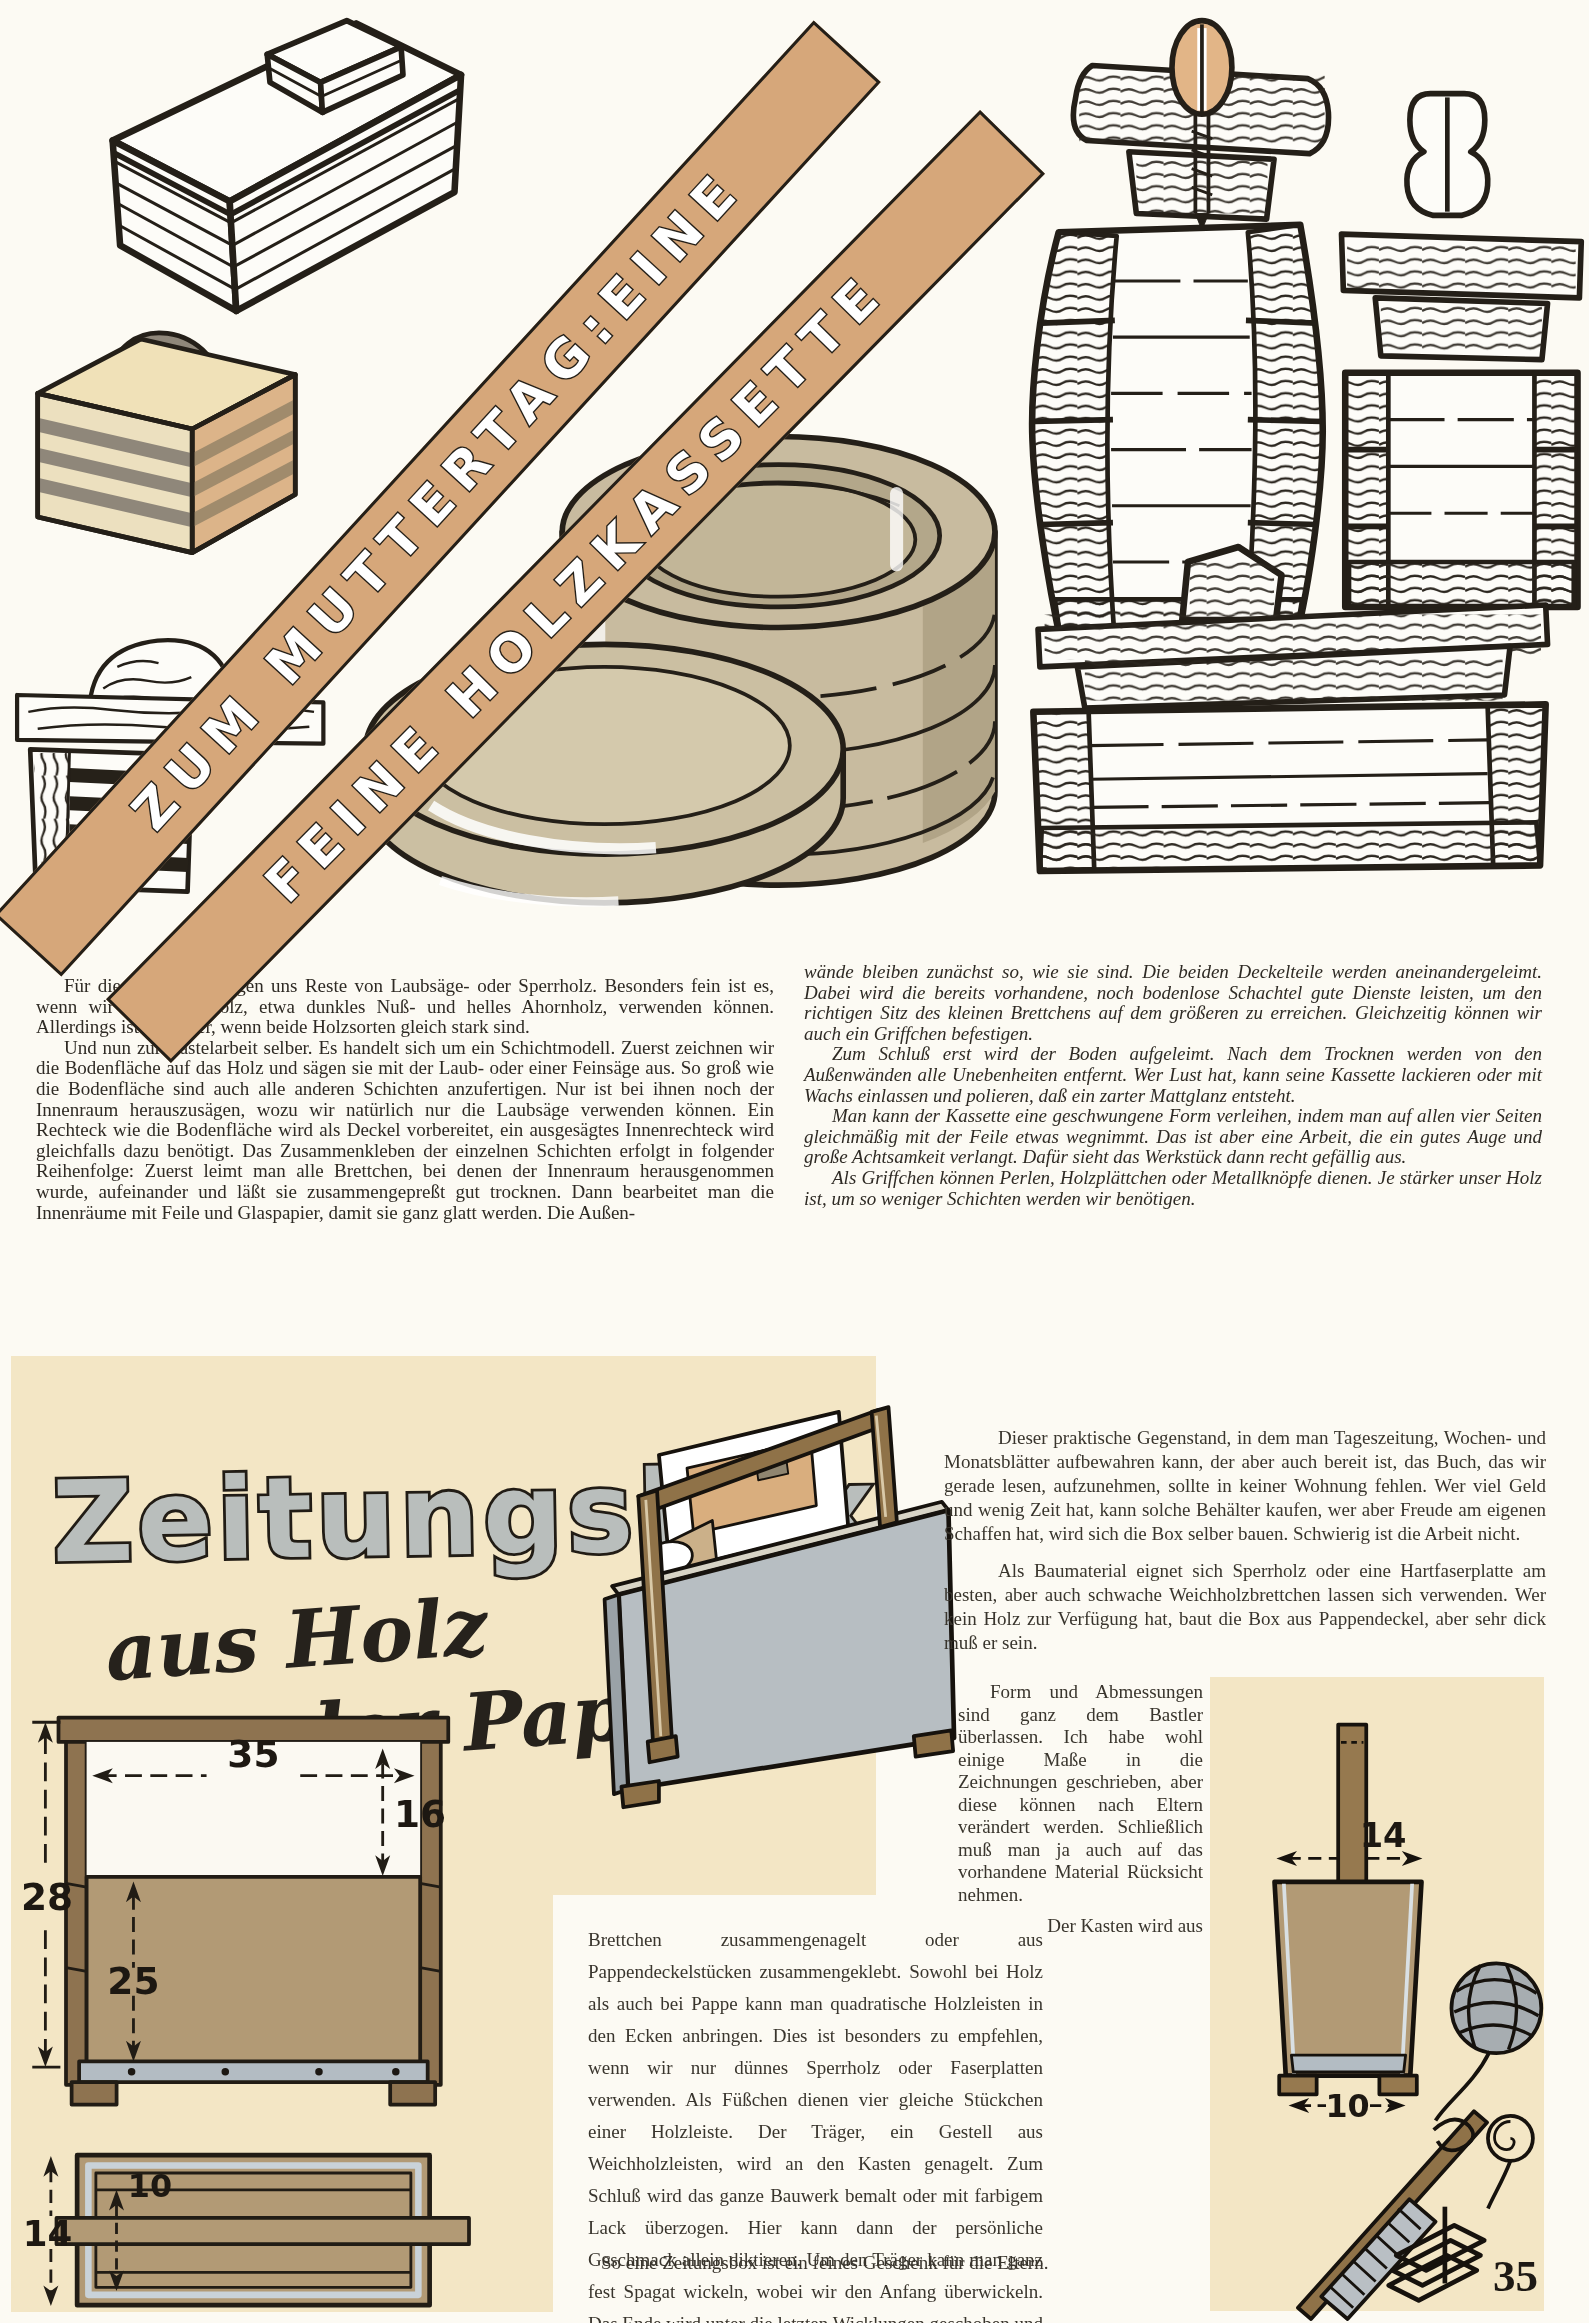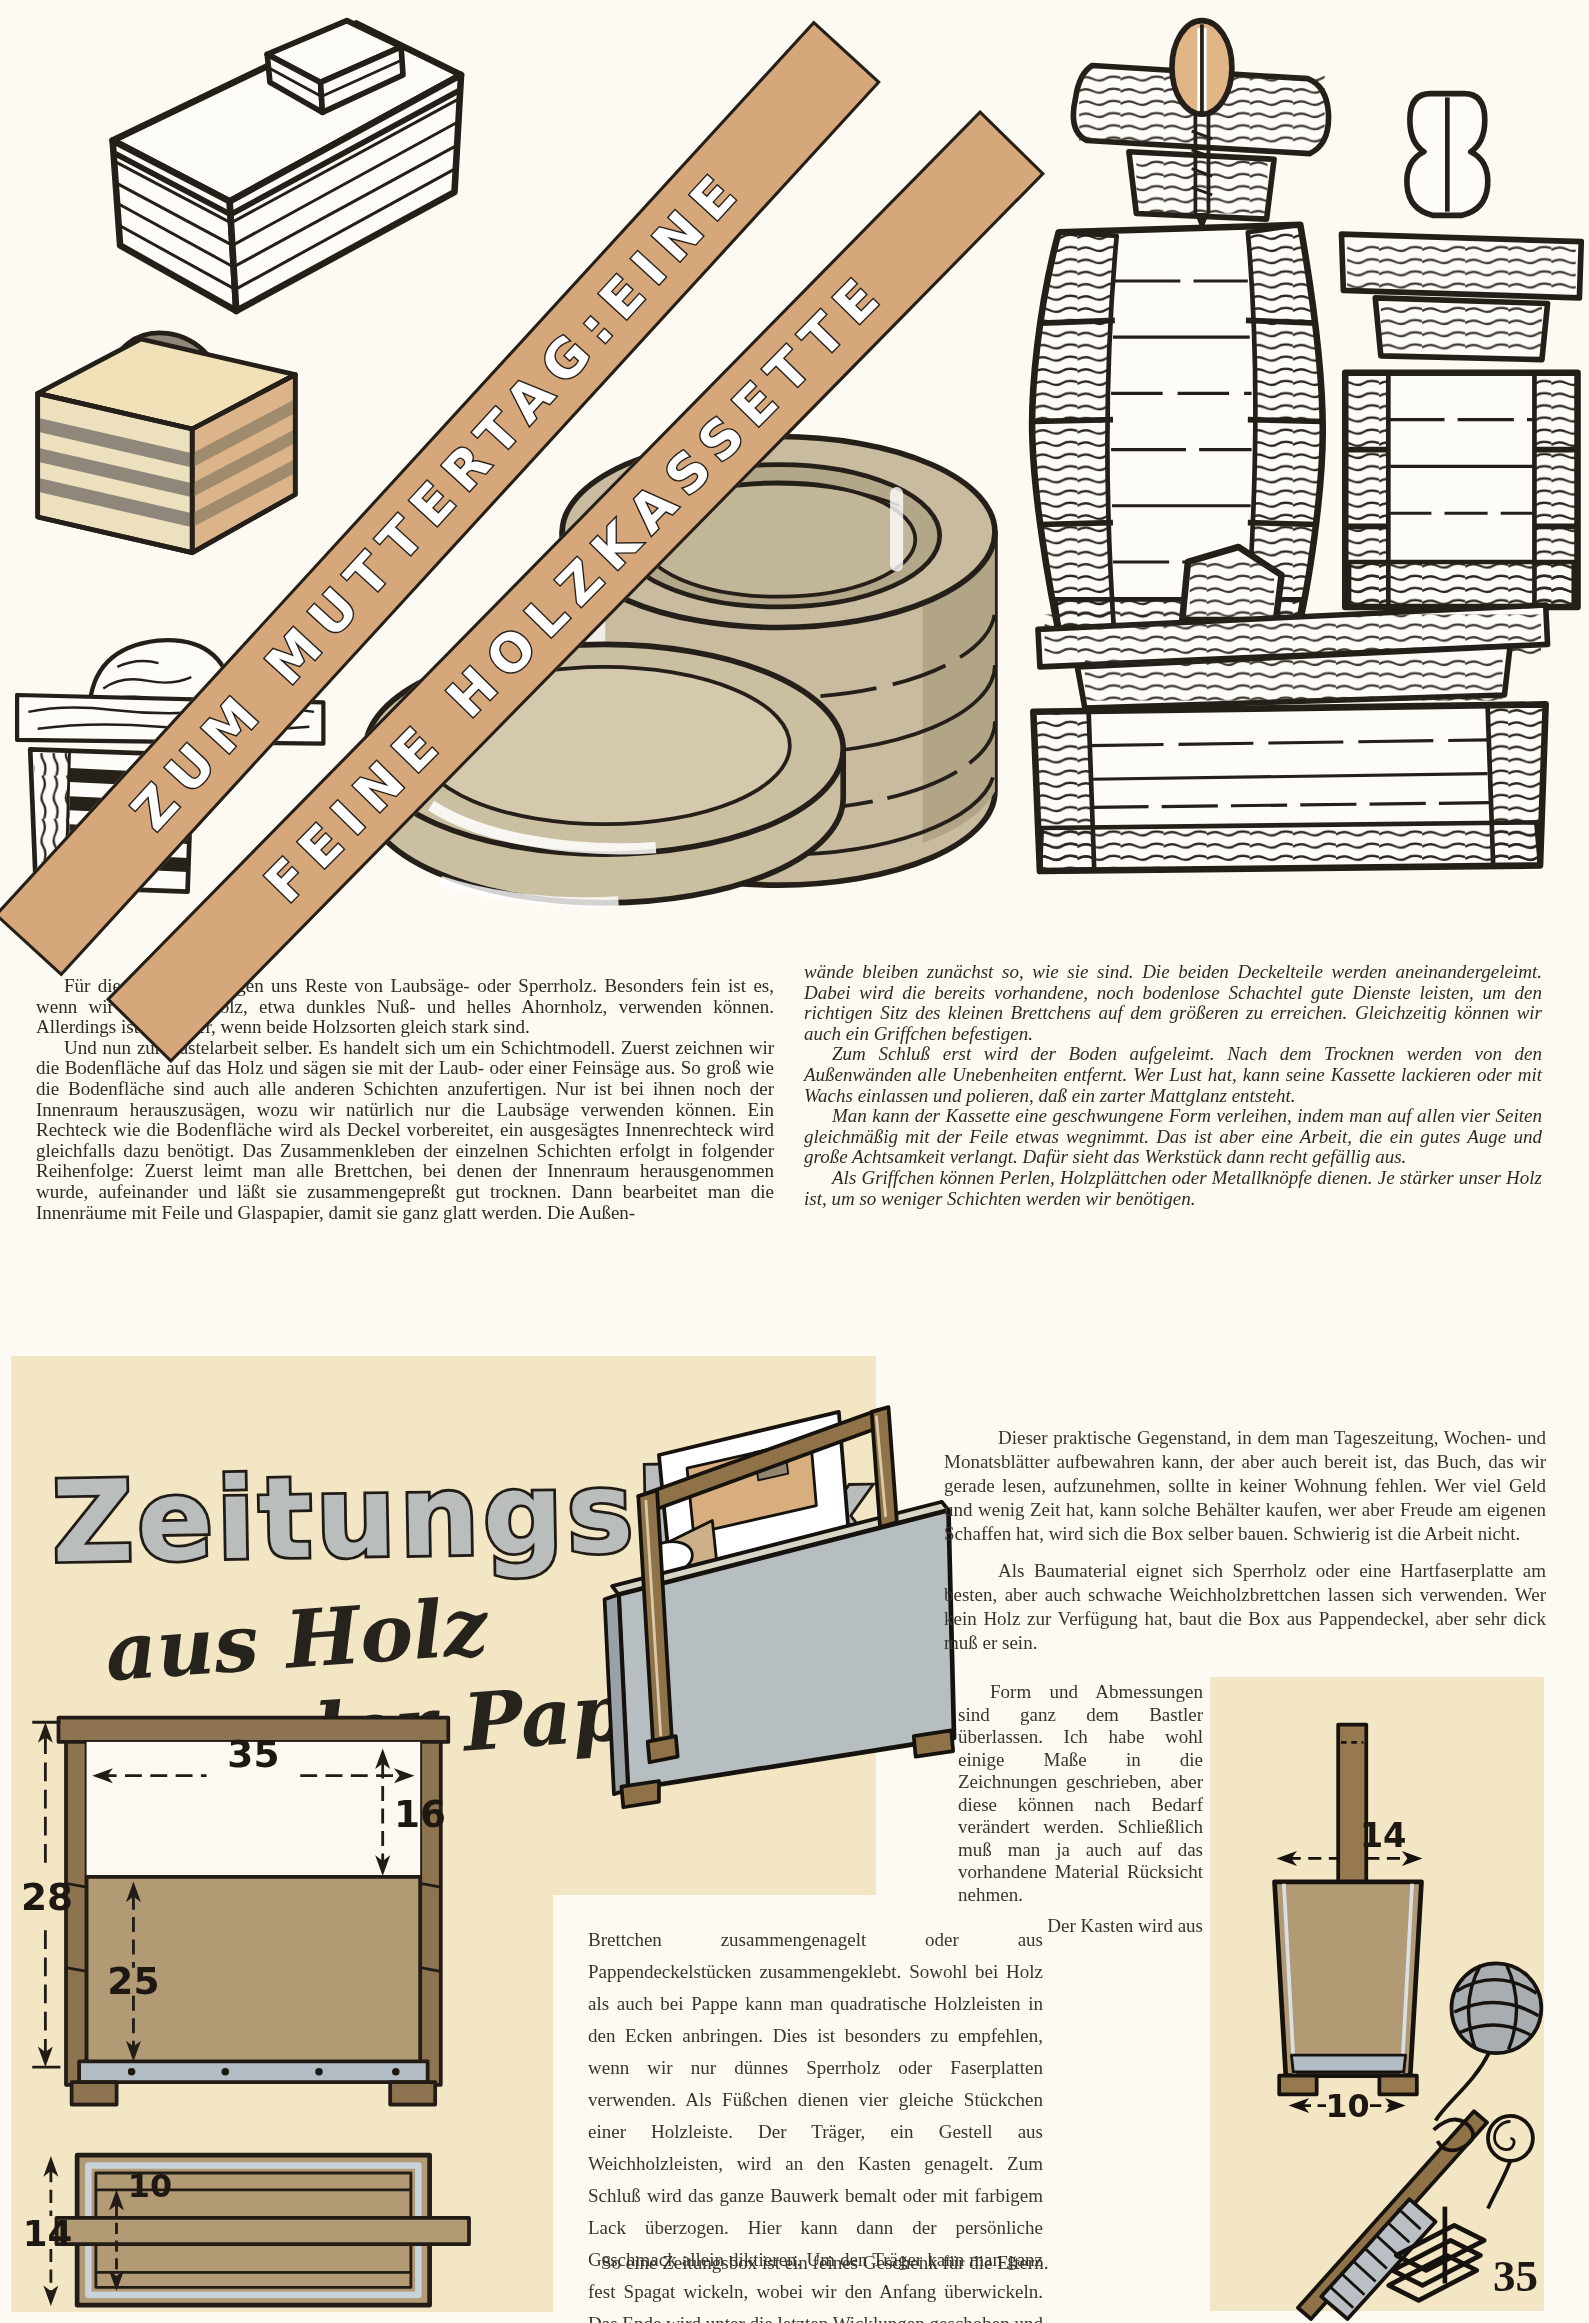--- a/index.html
+++ b/index.html
@@ -241,21 +241,21 @@
       <path d="M116,404 L146,398 L148,420 L118,426 Z" fill="#8f7248" stroke-width="4"></path>
       <path d="M114,146 L130,398 M360,56 L370,164" stroke="#d9c9a8" stroke-width="3" fill="none"></path>
     </g>
   </svg>
 
   <div class="btxt" style="left:928px;top:1426px;width:618px;">
     <p>Dieser praktische Gegenstand, in dem man Tageszeitung, Wochen- und Monatsblätter aufbewahren kann, der aber auch bereit ist, das Buch, das wir gerade lesen, aufzunehmen, sollte in keiner Wohnung fehlen. Wer viel Geld und wenig Zeit hat, kann solche Behälter kaufen, wer aber Freude am eigenen Schaffen hat, wird sich die Box selber bauen. Schwierig ist die Arbeit nicht.</p>
     <p>Als Baumaterial eignet sich Sperrholz oder eine Hartfaserplatte am besten, aber auch schwache Weichholzbrettchen lassen sich verwenden. Wer kein Holz zur Verfügung hat, baut die Box aus Pappendeckel, aber sehr dick muß er sein.</p>
   </div>
   <div class="btxt narrow" style="left:958px;top:1681px;width:245px;">
-    <p>Form und Abmessungen sind ganz dem Bastler überlassen. Ich habe wohl einige Maße in die Zeichnungen geschrieben, aber diese können nach Bedarf verändert werden. Schließlich muß man ja auch auf das vorhandene Material Rücksicht nehmen.</p>
+    <p>Form und Abmessungen sind ganz dem Bastler überlassen. Ich habe wohl einige Maße in die Zeichnungen geschrieben, aber diese können nach Eltern verändert werden. Schließlich muß man ja auch auf das vorhandene Material Rücksicht nehmen.</p>
     <p class="lead">Der Kasten wird aus</p>
   </div>
   <div class="btxt wide" style="left:588px;top:1924px;width:455px;">
     <p>Brettchen zusammengenagelt oder aus Pappendeckelstücken zusammengeklebt. Sowohl bei Holz als auch bei Pappe kann man quadratische Holzleisten in den Ecken anbringen. Dies ist besonders zu empfehlen, wenn wir nur dünnes Sperrholz oder Faserplatten verwenden. Als Füßchen dienen vier gleiche Stückchen einer Holzleiste. Der Träger, ein Gestell aus Weichholzleisten, wird an den Kasten genagelt. Zum Schluß wird das ganze Bauwerk bemalt oder mit farbigem Lack überzogen. Hier kann dann der persönliche Geschmack allein diktieren. Um den Träger kann man ganz fest Spagat wickeln, wobei wir den Anfang überwickeln. Das Ende wird unter die letzten Wicklungen geschoben und mit einem Nägelchen fixiert. Die Spagatwicklungen werden zum Schluß mit farblosem Lack überzogen.</p>
   </div>
   <div class="closing" style="left:601px;top:2252px;width:450px;">So eine Zeitungsbox ist ein feines Geschenk für die Eltern.</div>
 
   <svg style="left:19px;top:1696px;" width="525" height="431" viewBox="0 0 560 460">
     <g stroke="#211c15" stroke-linejoin="round">
       <rect x="50" y="25" width="22" height="390" fill="#8e7350" stroke-width="4"></rect>

